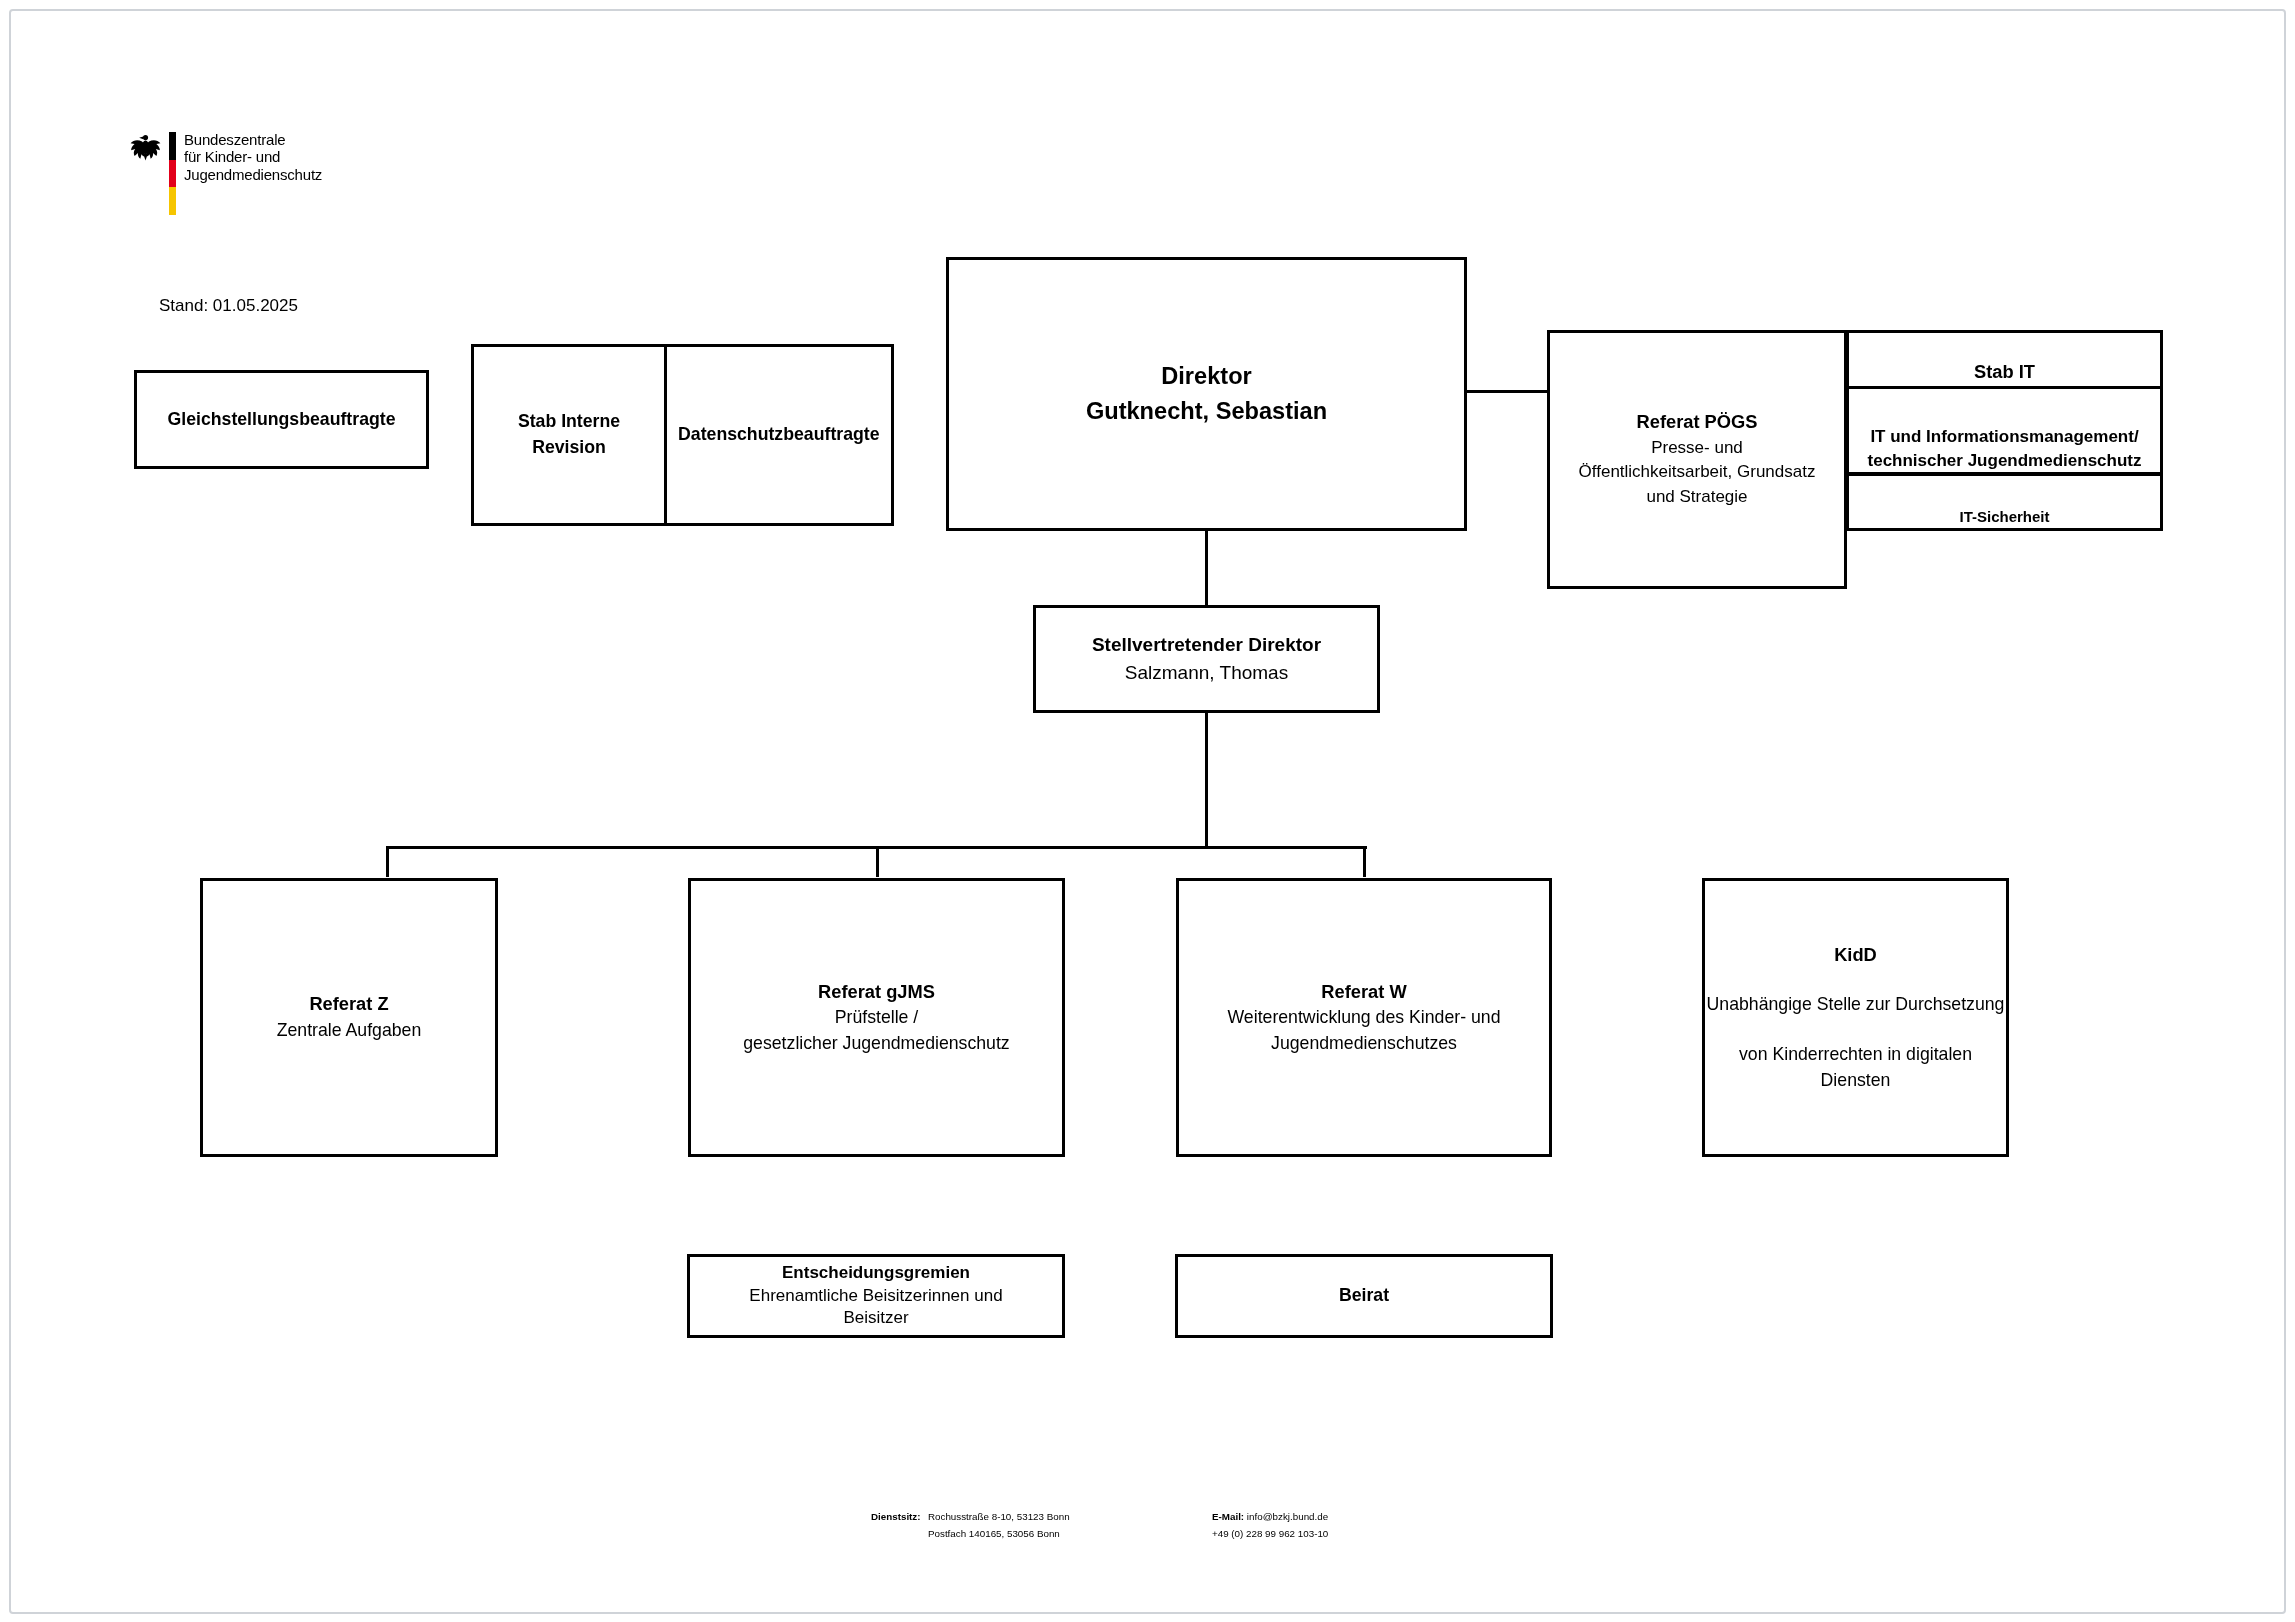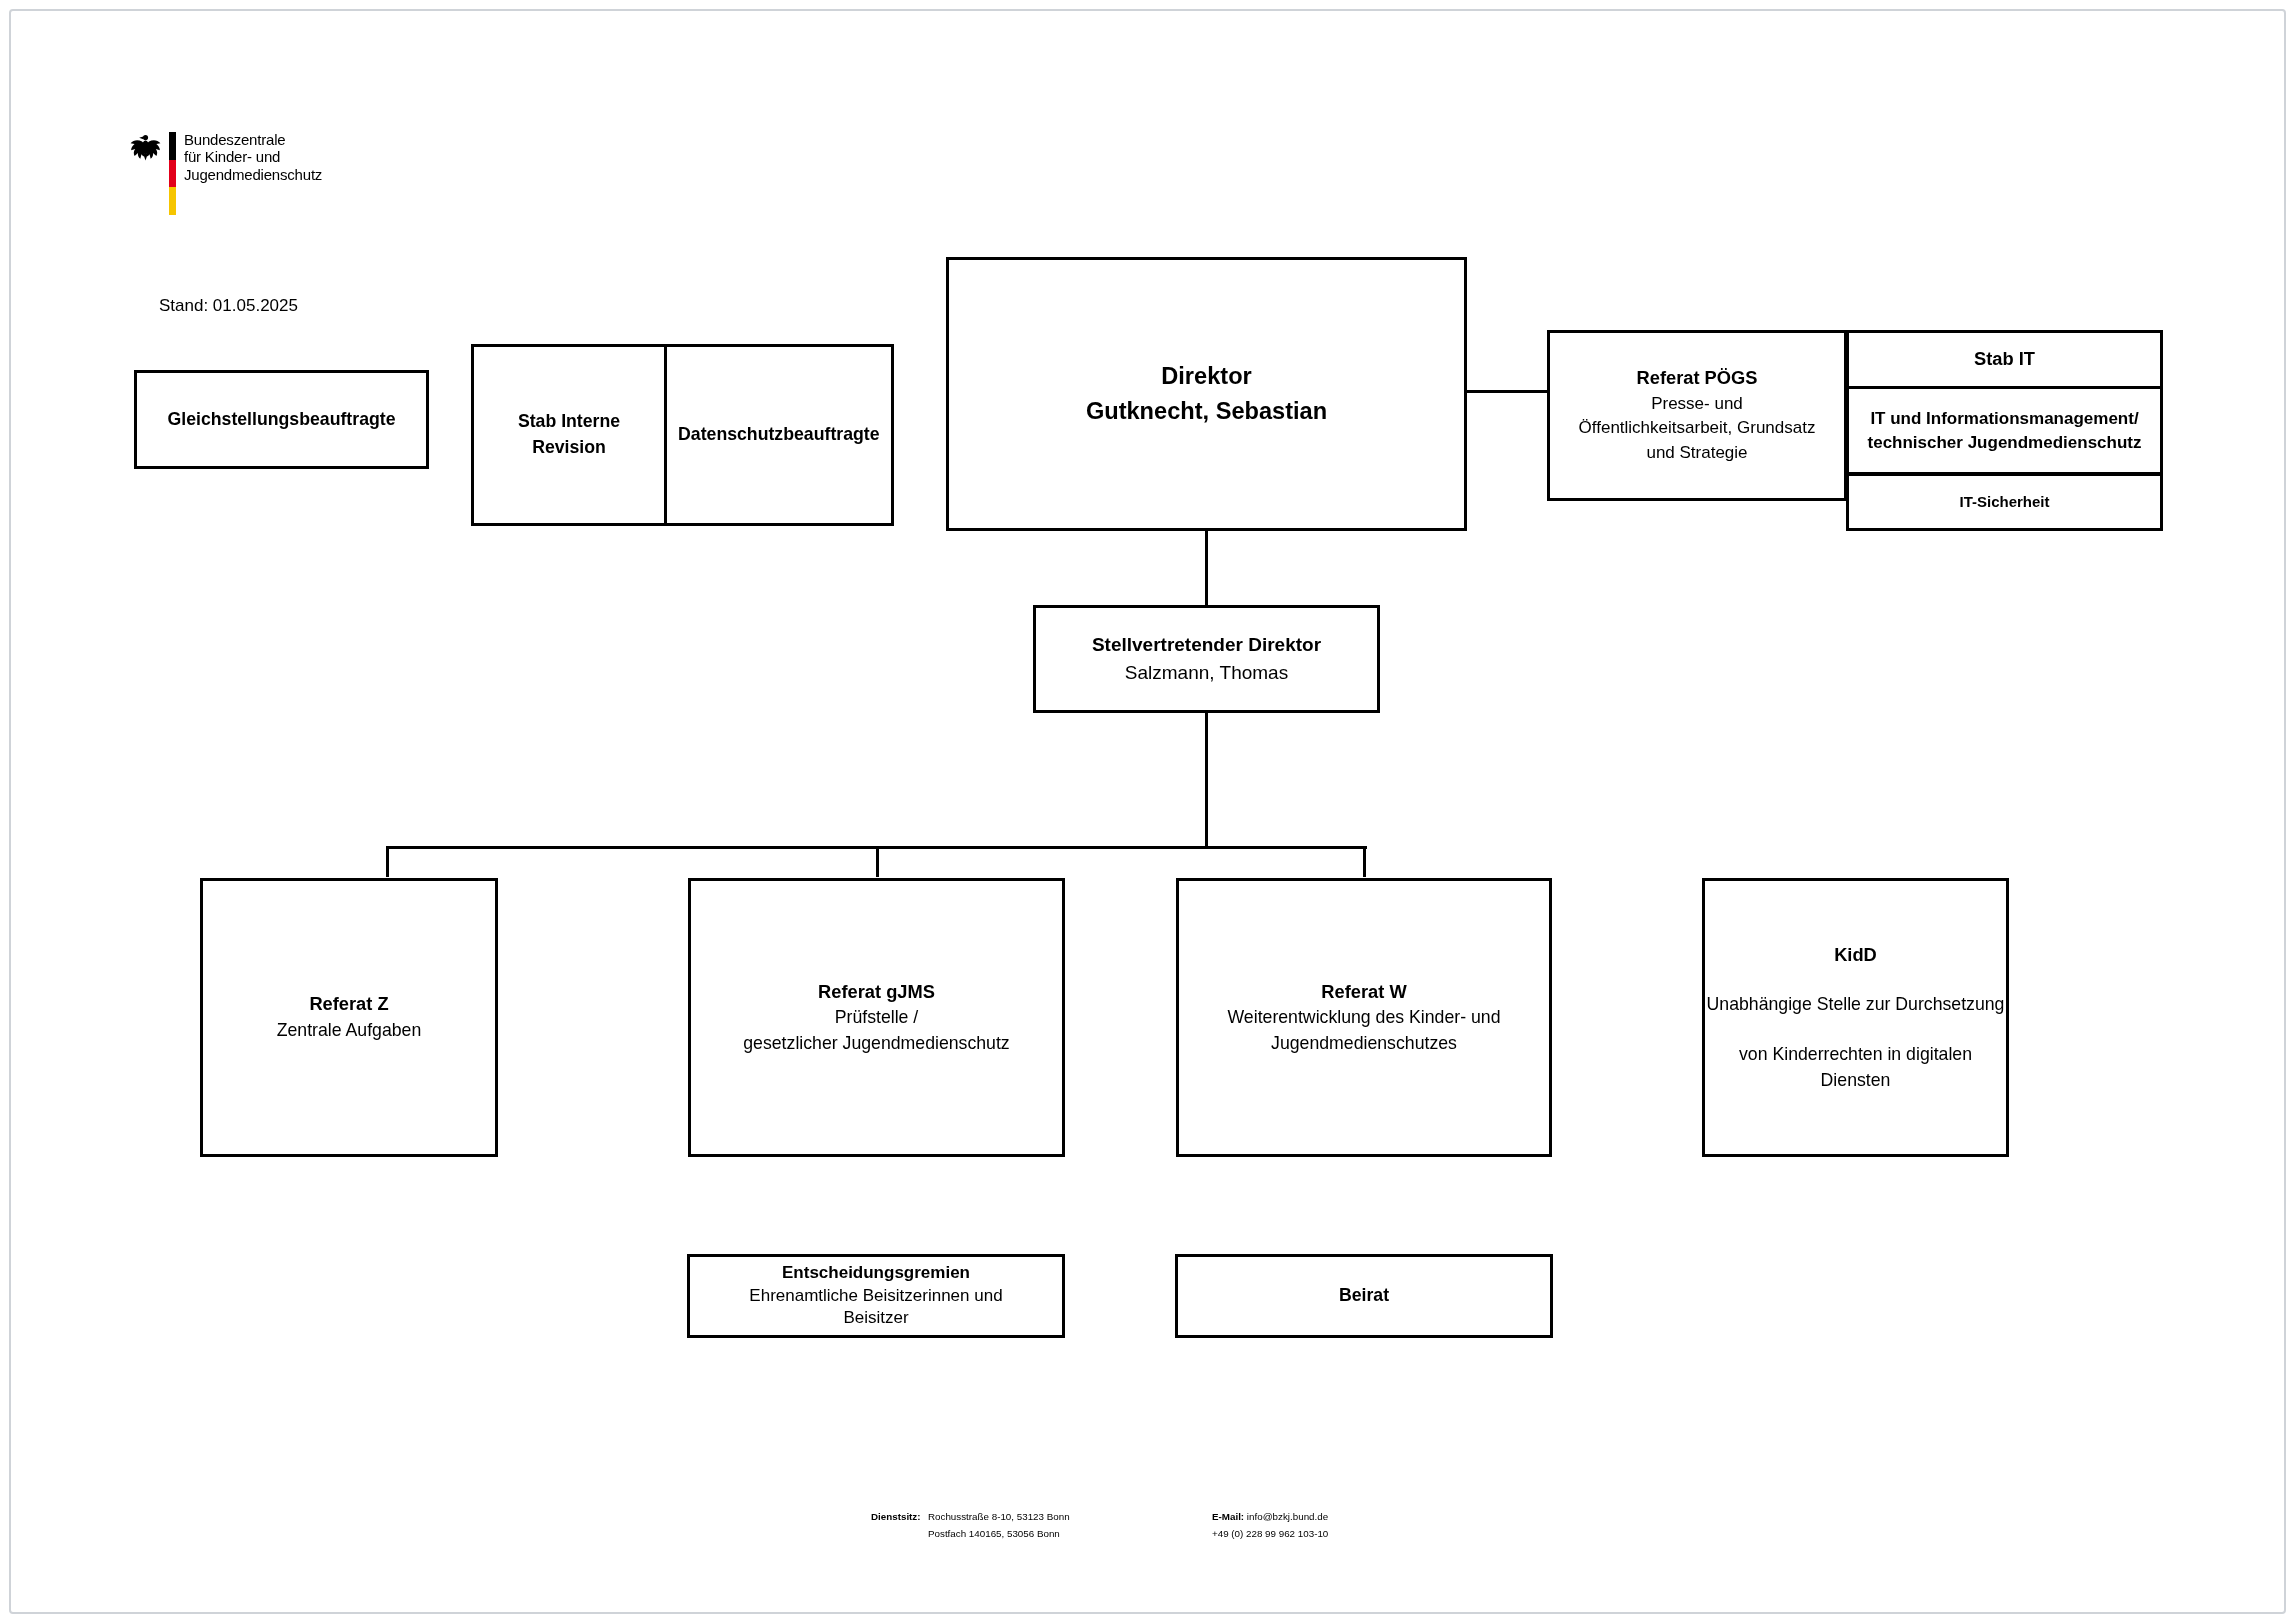--- a/index.html
+++ b/index.html
@@ -34,25 +34,25 @@
   .b-gleich{left:134px; top:370px; width:295px; height:99px; font-size:17.7px;}
   .b-stabcombo{left:471px; top:344px; width:423px; height:182px; flex-direction:row; padding:0;}
   .b-stabcombo .cell{height:100%; display:flex; flex-direction:column; justify-content:center; align-items:center; font-size:17.7px;}
   .b-stabcombo .cell.left{width:190px;}
   .b-stabcombo .divider{width:2.6px; height:100%; background:#000;}
   .b-stabcombo .cell.right{flex:1;}
 
   .b-direktor{left:946px; top:257px; width:521px; height:274px; font-size:23.6px; line-height:1.5;}
   .b-stellv{left:1033px; top:605px; width:347px; height:108px; font-size:19px;align-items:center;}
 
-  .b-pogs{left:1547px; top:330px; width:300px; height:171px; font-size:17px;}
+  .b-pogs{left:1547px; top:330px; width:300px; height:259px; font-size:17px;}
   .b-pogs .t{font-size:18.3px;}
 
   .it-col{left:1846px; top:330px; width:317px; height:201px; padding:0; justify-content:flex-start;}
-  .it-row{width:100%; display:flex; flex-direction:column; justify-content:center; align-items:center; font-weight:bold; box-sizing:border-box;}
+  .it-row{width:100%; display:flex; flex-direction:column; justify-content:flex-end; align-items:center; font-weight:bold; box-sizing:border-box;}
   .it-row.r1{height:54px; font-size:18.3px;}
   .it-row.r2{height:86px; font-size:17px; line-height:1.4;}
   .it-row.r3{height:54px; font-size:15px;}
   .it-div{width:100%; height:3.3px; background:#000;}
 
   .b-ref{top:878px; height:279px; font-size:17.7px;}
   .b-ref .t{font-size:18.3px;}
   .b-z{left:200px; width:298px;}
   .b-gjms{left:688px; width:377px;}
   .b-w{left:1176px; width:376px;}

